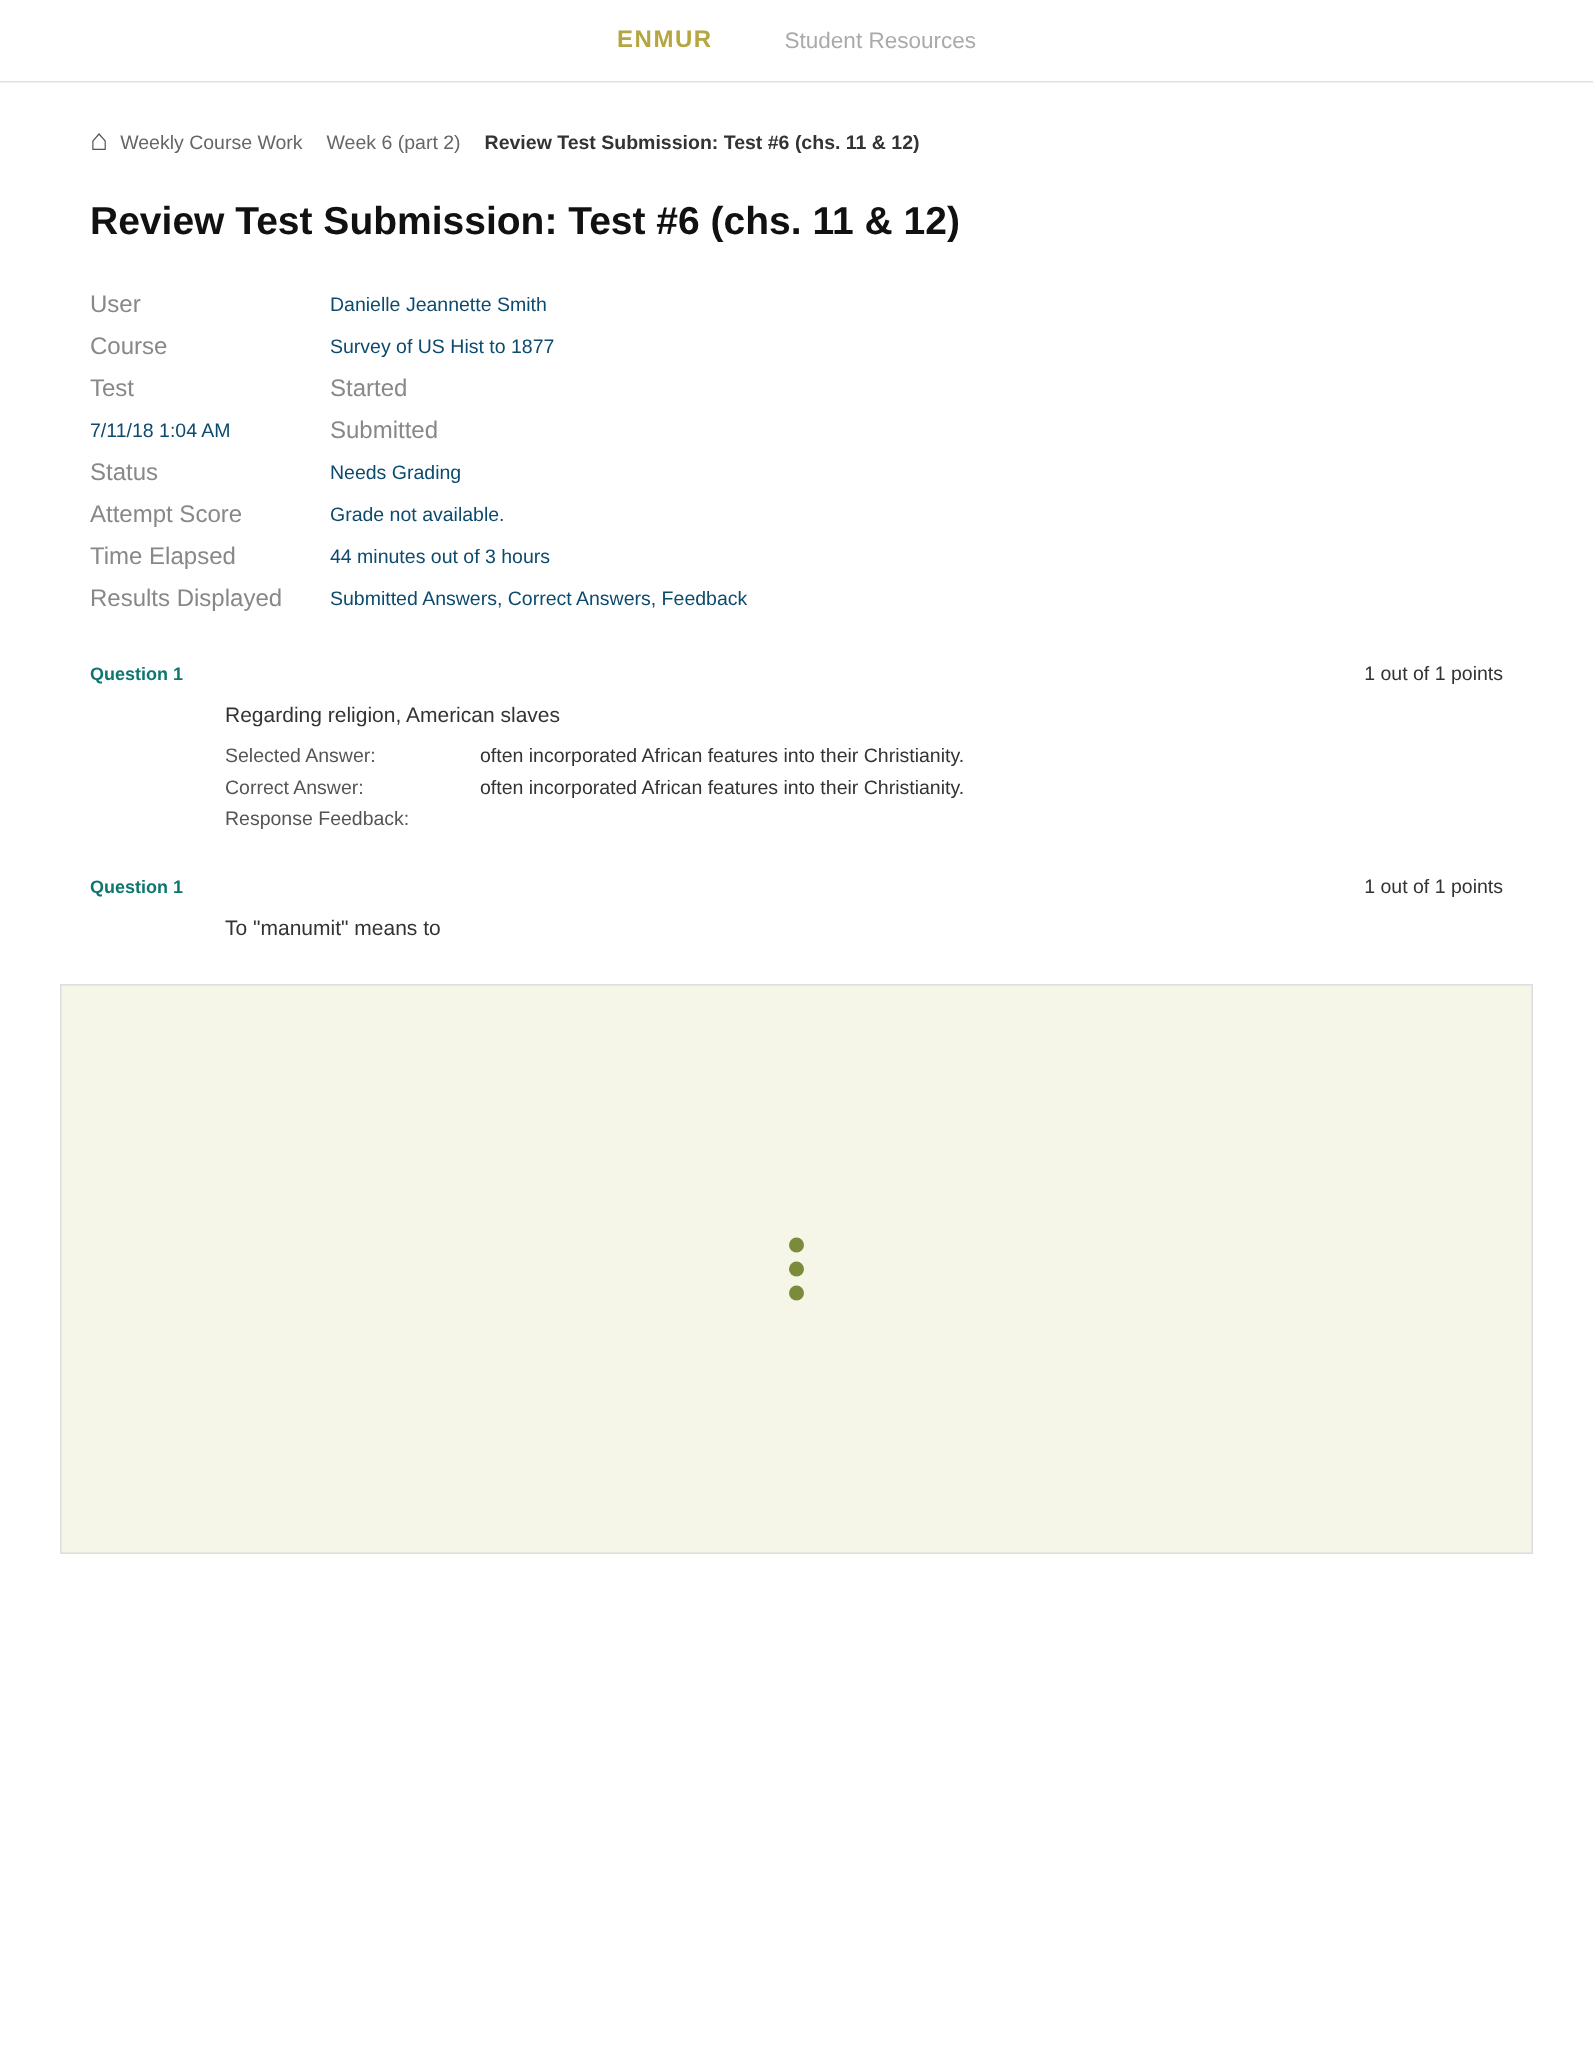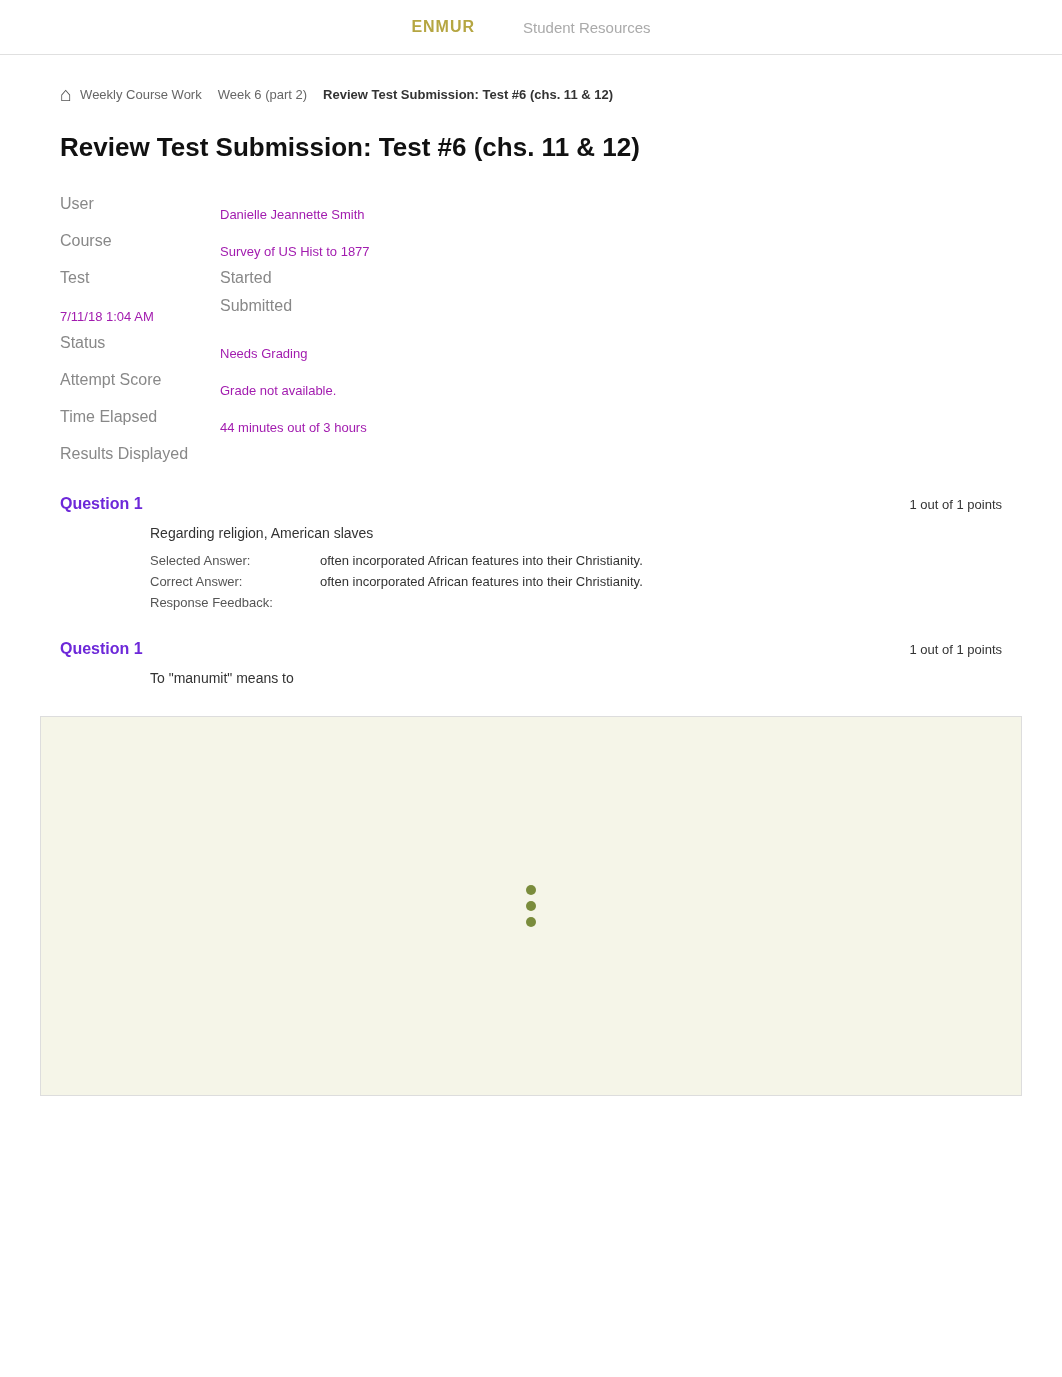--- a/index.html
+++ b/index.html
@@ -85,42 +85,41 @@
       row-gap: 6px;
     }
 
     .info-label {
       color: #888;
       font-size: 16px;
       padding: 2px 0;
     }
 
     .info-value {
-      color: #a21caf;
+      color: #0c4a6e;
       font-size: 13px;
       padding: 2px 0;
-      margin-top: 12px;
     }
 
     
     .question-block {
       margin: 0 60px 30px 60px;
     }
 
     .question-header {
       display: flex;
       justify-content: space-between;
       align-items: baseline;
       margin-bottom: 12px;
     }
 
     .question-title {
-      font-size: 16px;
-      font-weight: bold;
-      color: #6d28d9;
+      font-size: 12px;
+      font-weight: bold;
+      color: #0f766e;
     }
 
     .question-points {
       font-size: 13px;
       color: #333;
     }
 
     .question-text {
       margin-left: 90px;
       margin-bottom: 12px;
@@ -208,20 +207,21 @@
   <span class="info-label">Status</span>
   <span class="info-value">Needs Grading</span>
 
   <span class="info-label">Attempt Score</span>
   <span class="info-value">Grade not available.</span>
 
   <span class="info-label">Time Elapsed</span>
   <span class="info-value">44 minutes out of 3 hours</span>
 
   <span class="info-label">Results Displayed</span>
+  <span class="info-value">Submitted Answers, Correct Answers, Feedback</span>
 </div>
 
 <div class="question-block">
   <div class="question-header">
     <span class="question-title">Question 1</span>
     <span class="question-points">1 out of 1 points</span>
   </div>
   <div class="question-text">Regarding religion, American slaves</div>
   <div class="answer-grid">
     <span class="answer-label">Selected Answer:</span>

